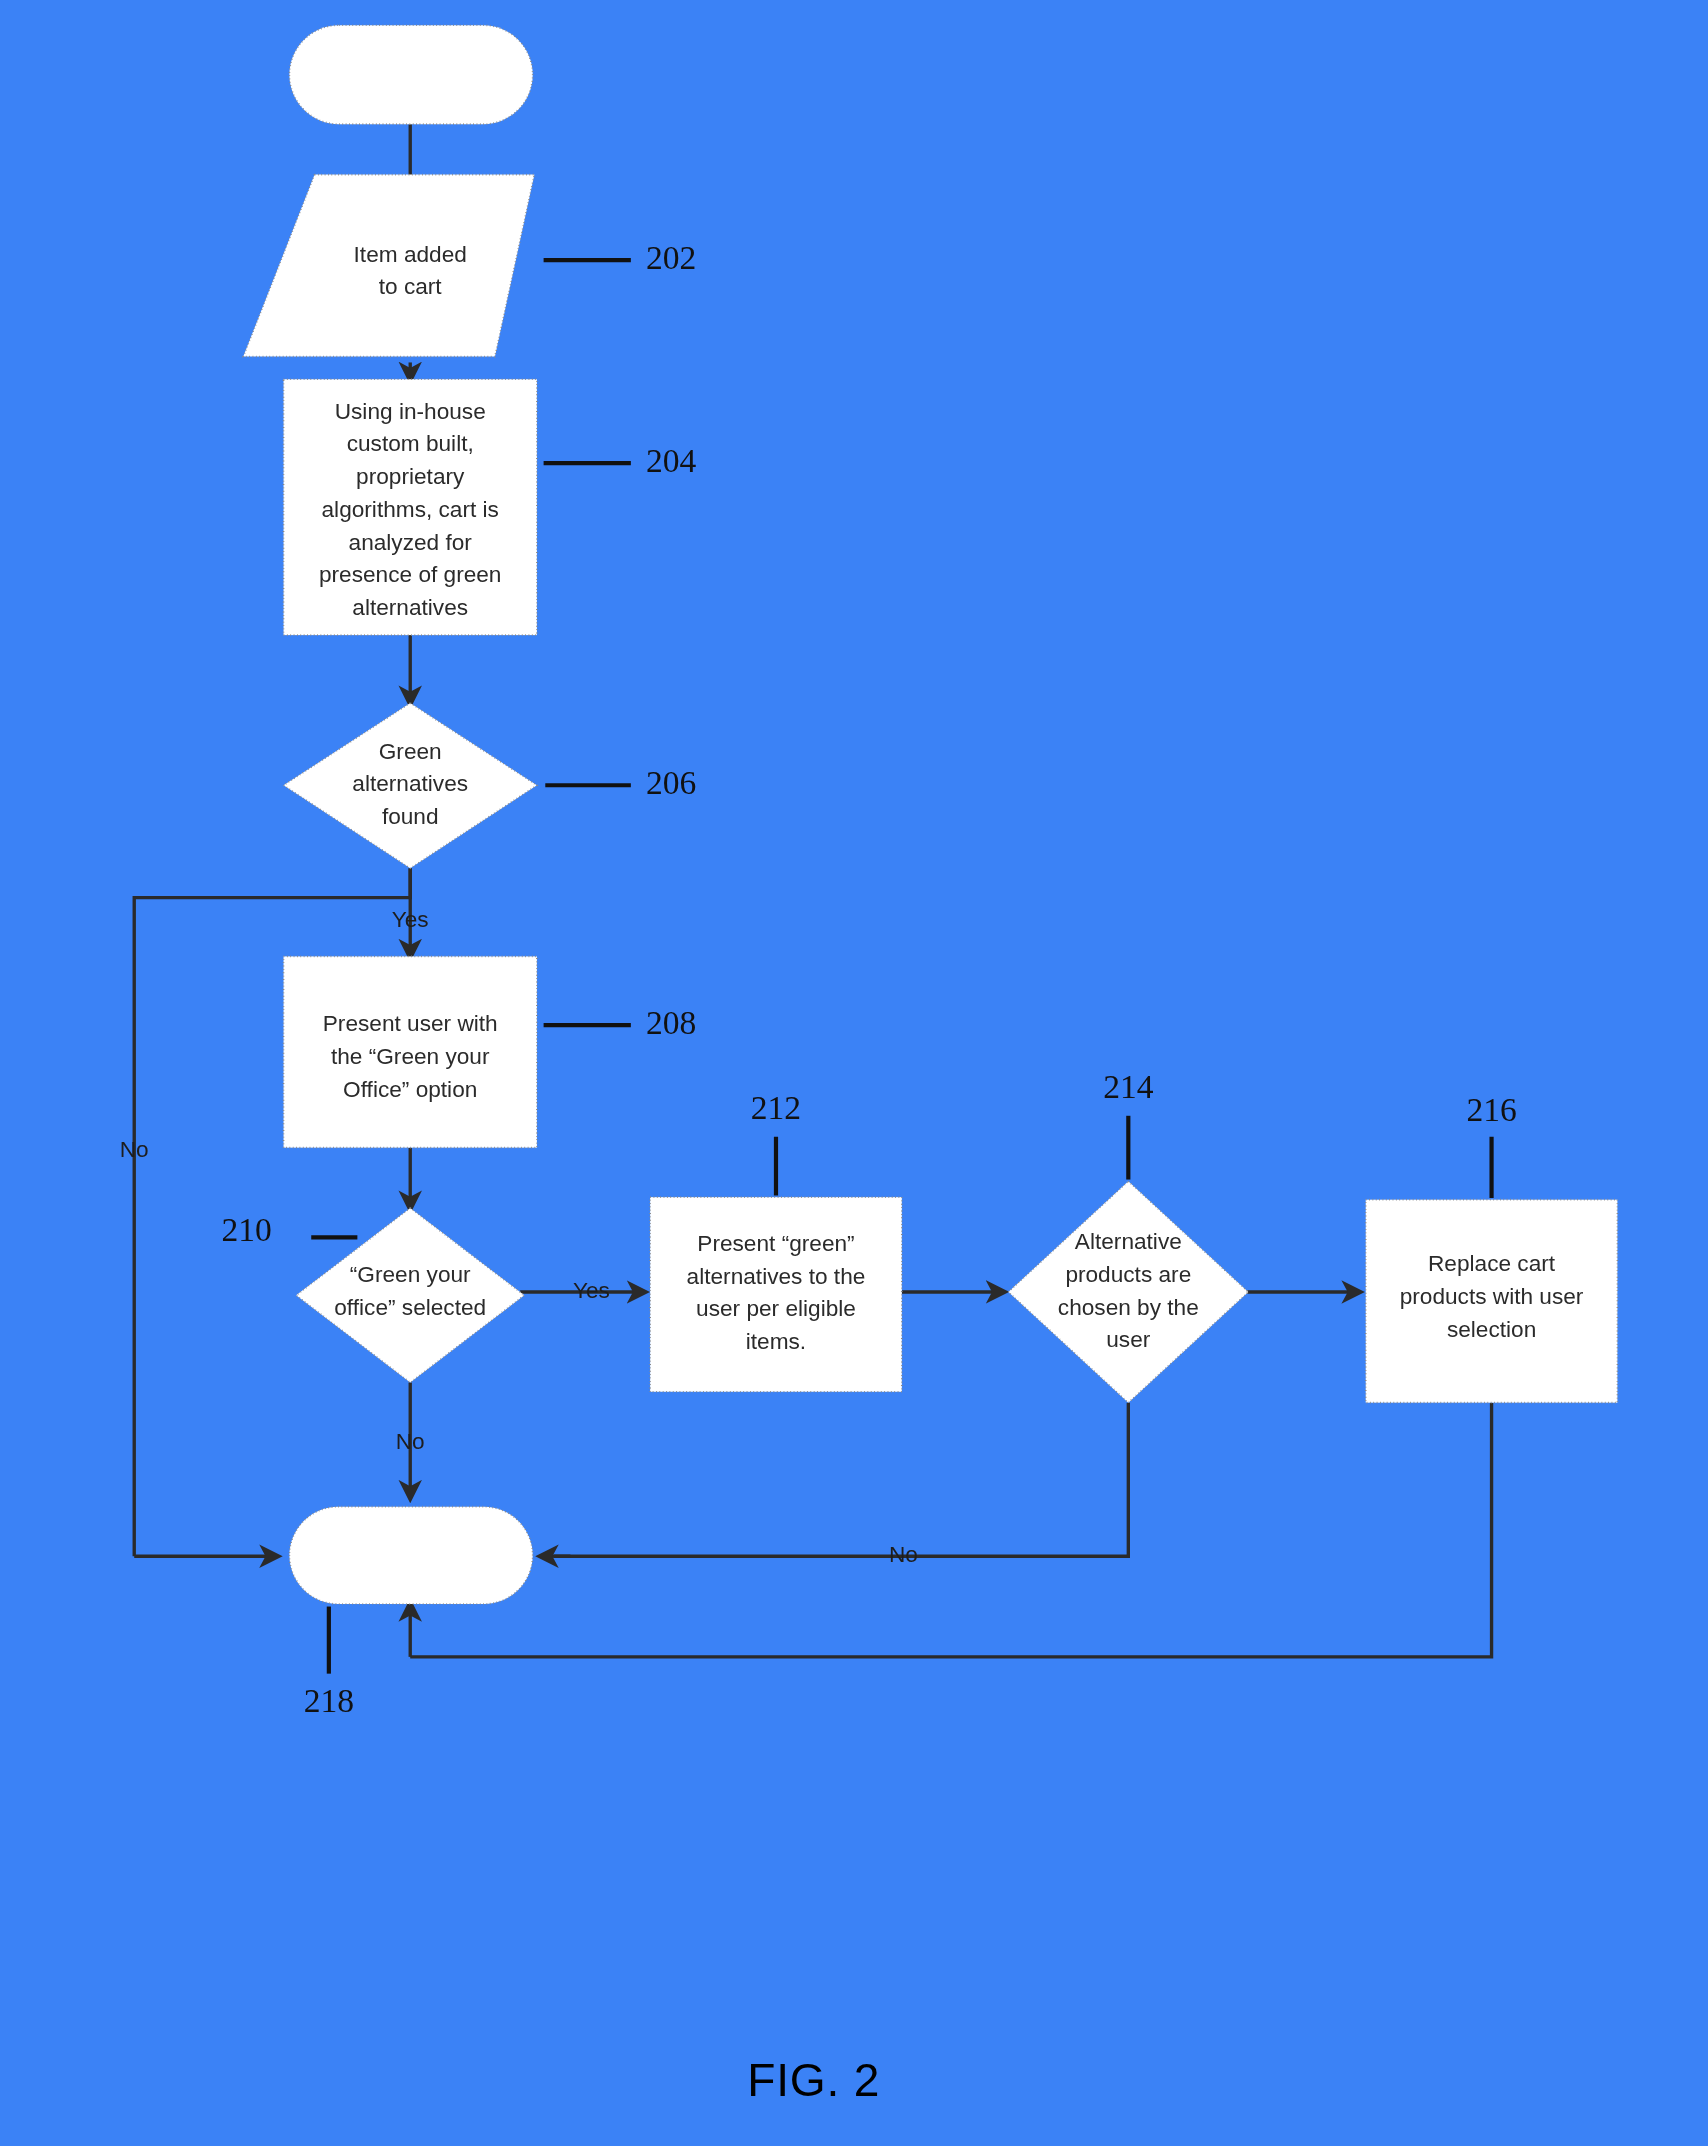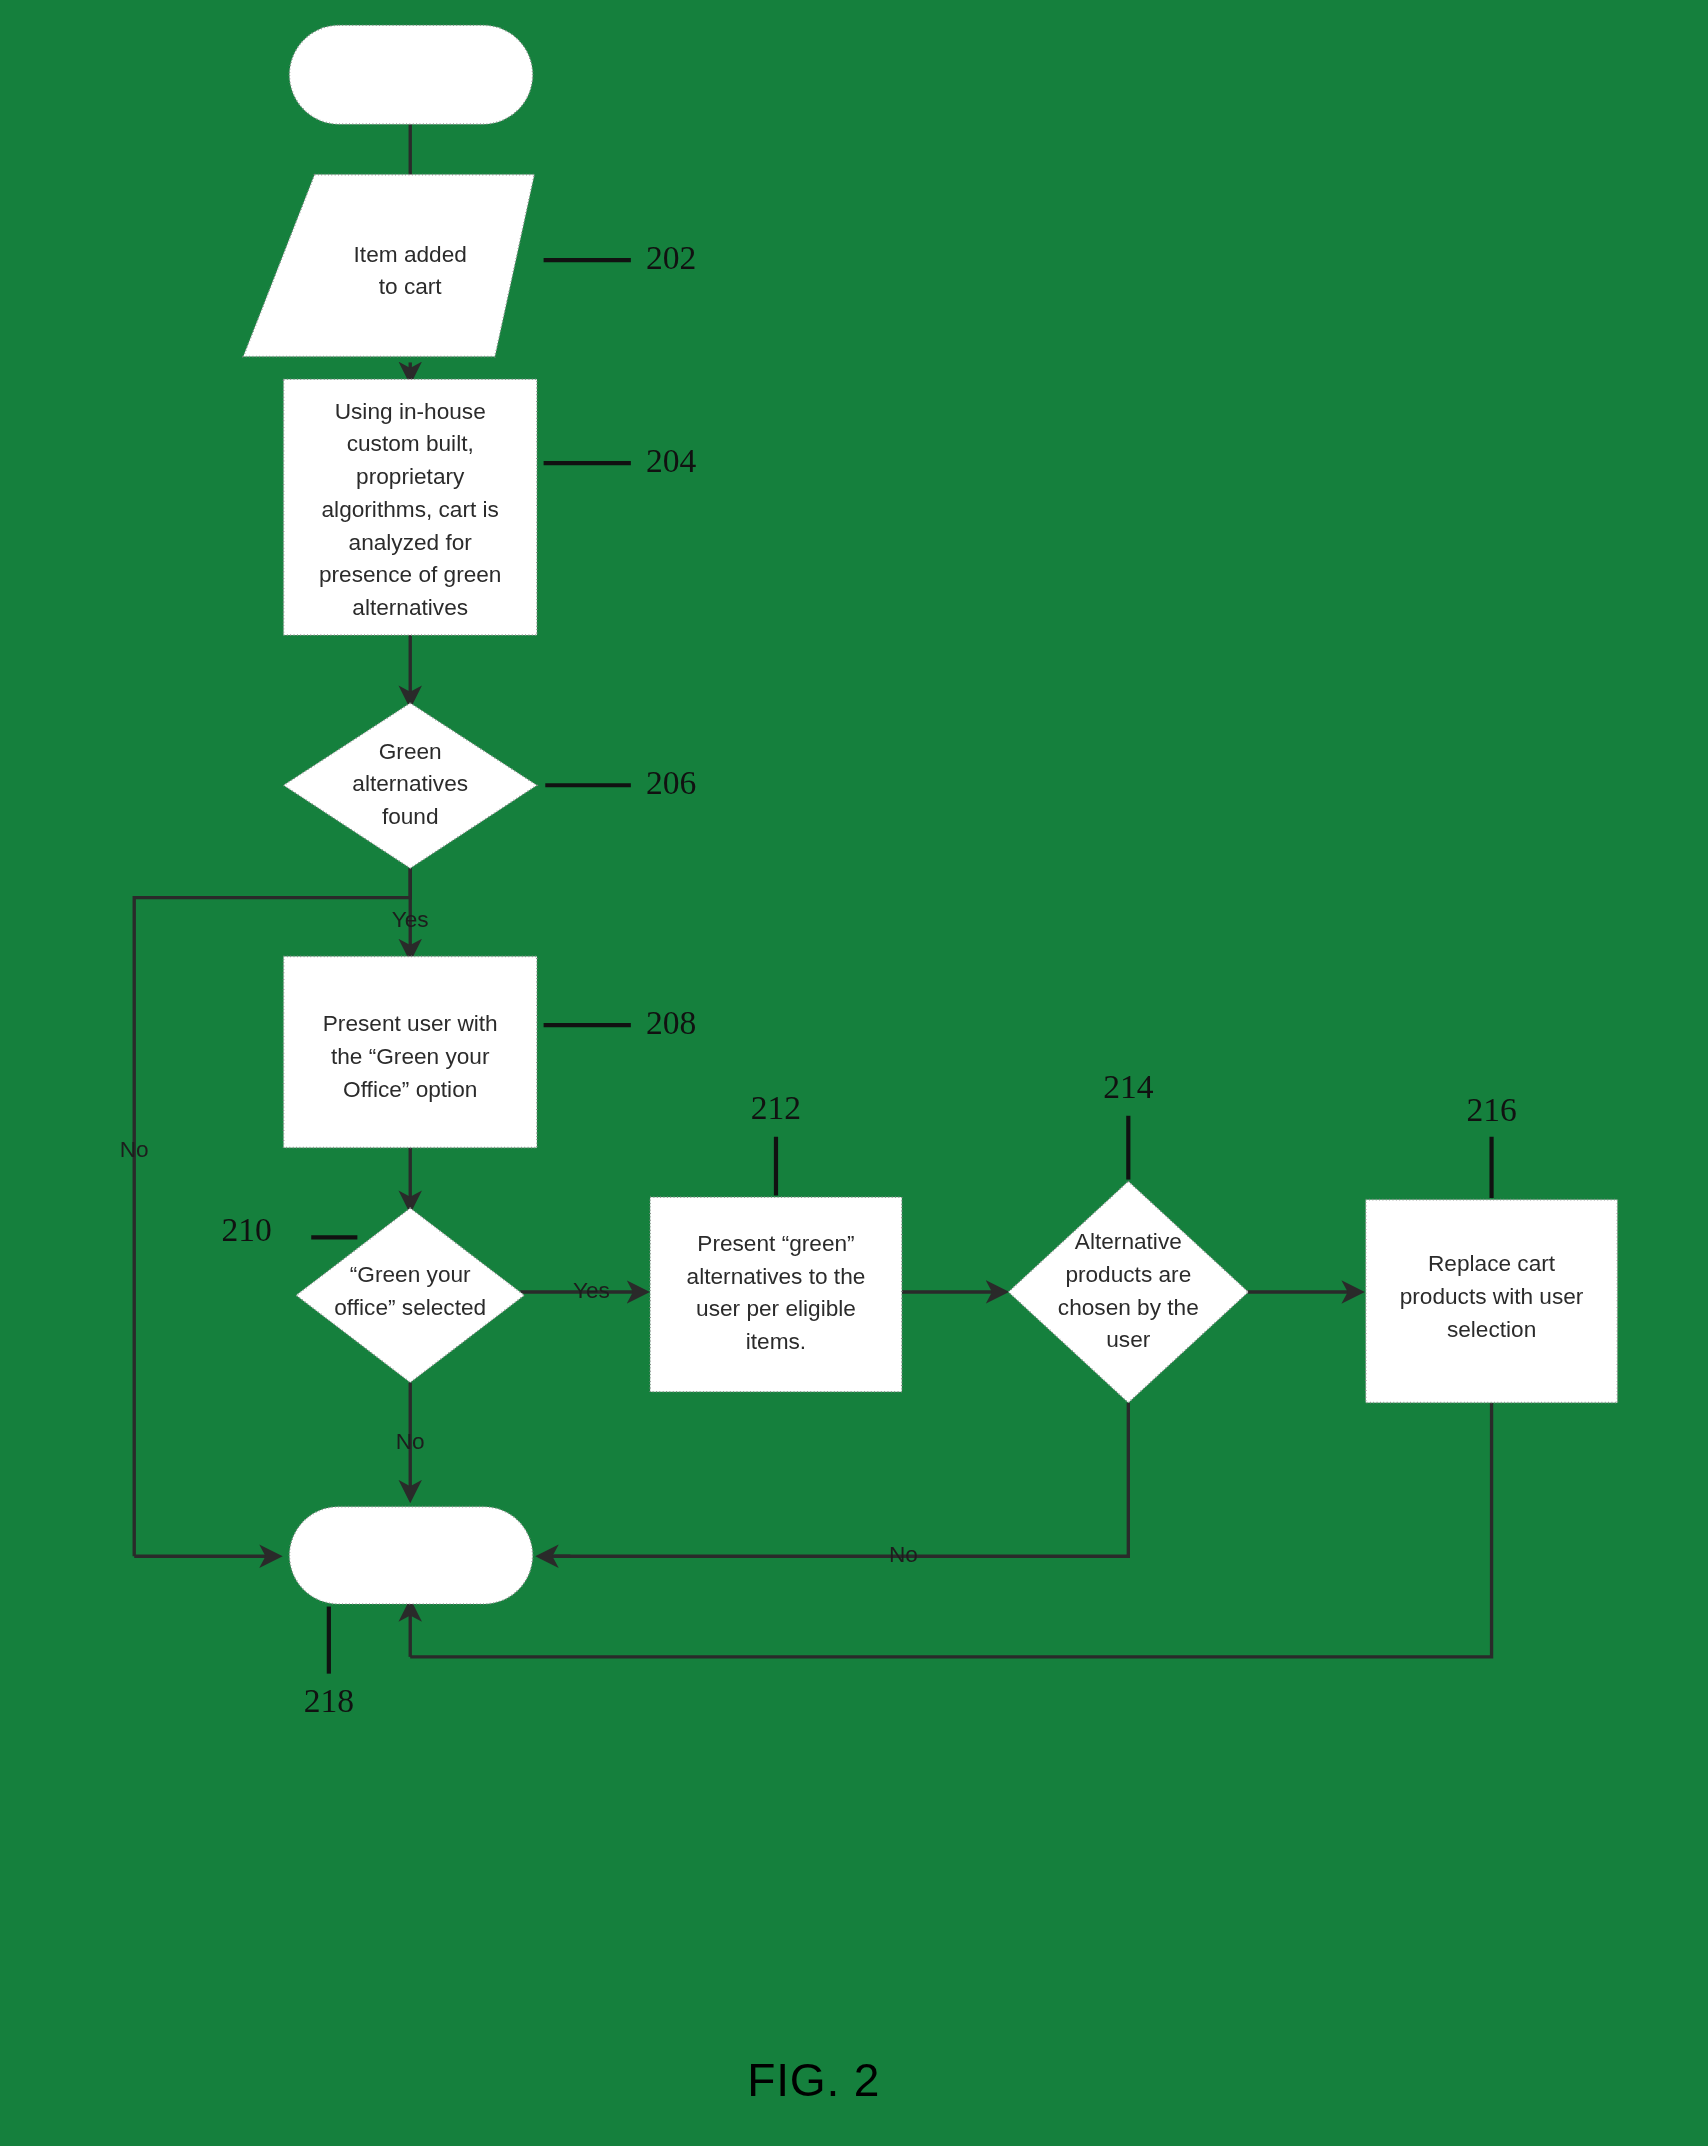--- a/index.html
+++ b/index.html
@@ -8,21 +8,21 @@
     background: #ffffff;
   }
   body {
     font-family: "Liberation Sans", sans-serif;
     color: #1a1a1a;
   }
   #page {
     position: relative;
     width: 1708px;
     height: 2146px;
-    background: #15803d;
+    background: #3b82f6;
     overflow: hidden;
   }
   #flow-svg {
     position: absolute;
     left: 0;
     top: 0;
     width: 1708px;
     height: 2146px;
   }
   .node-shape {

